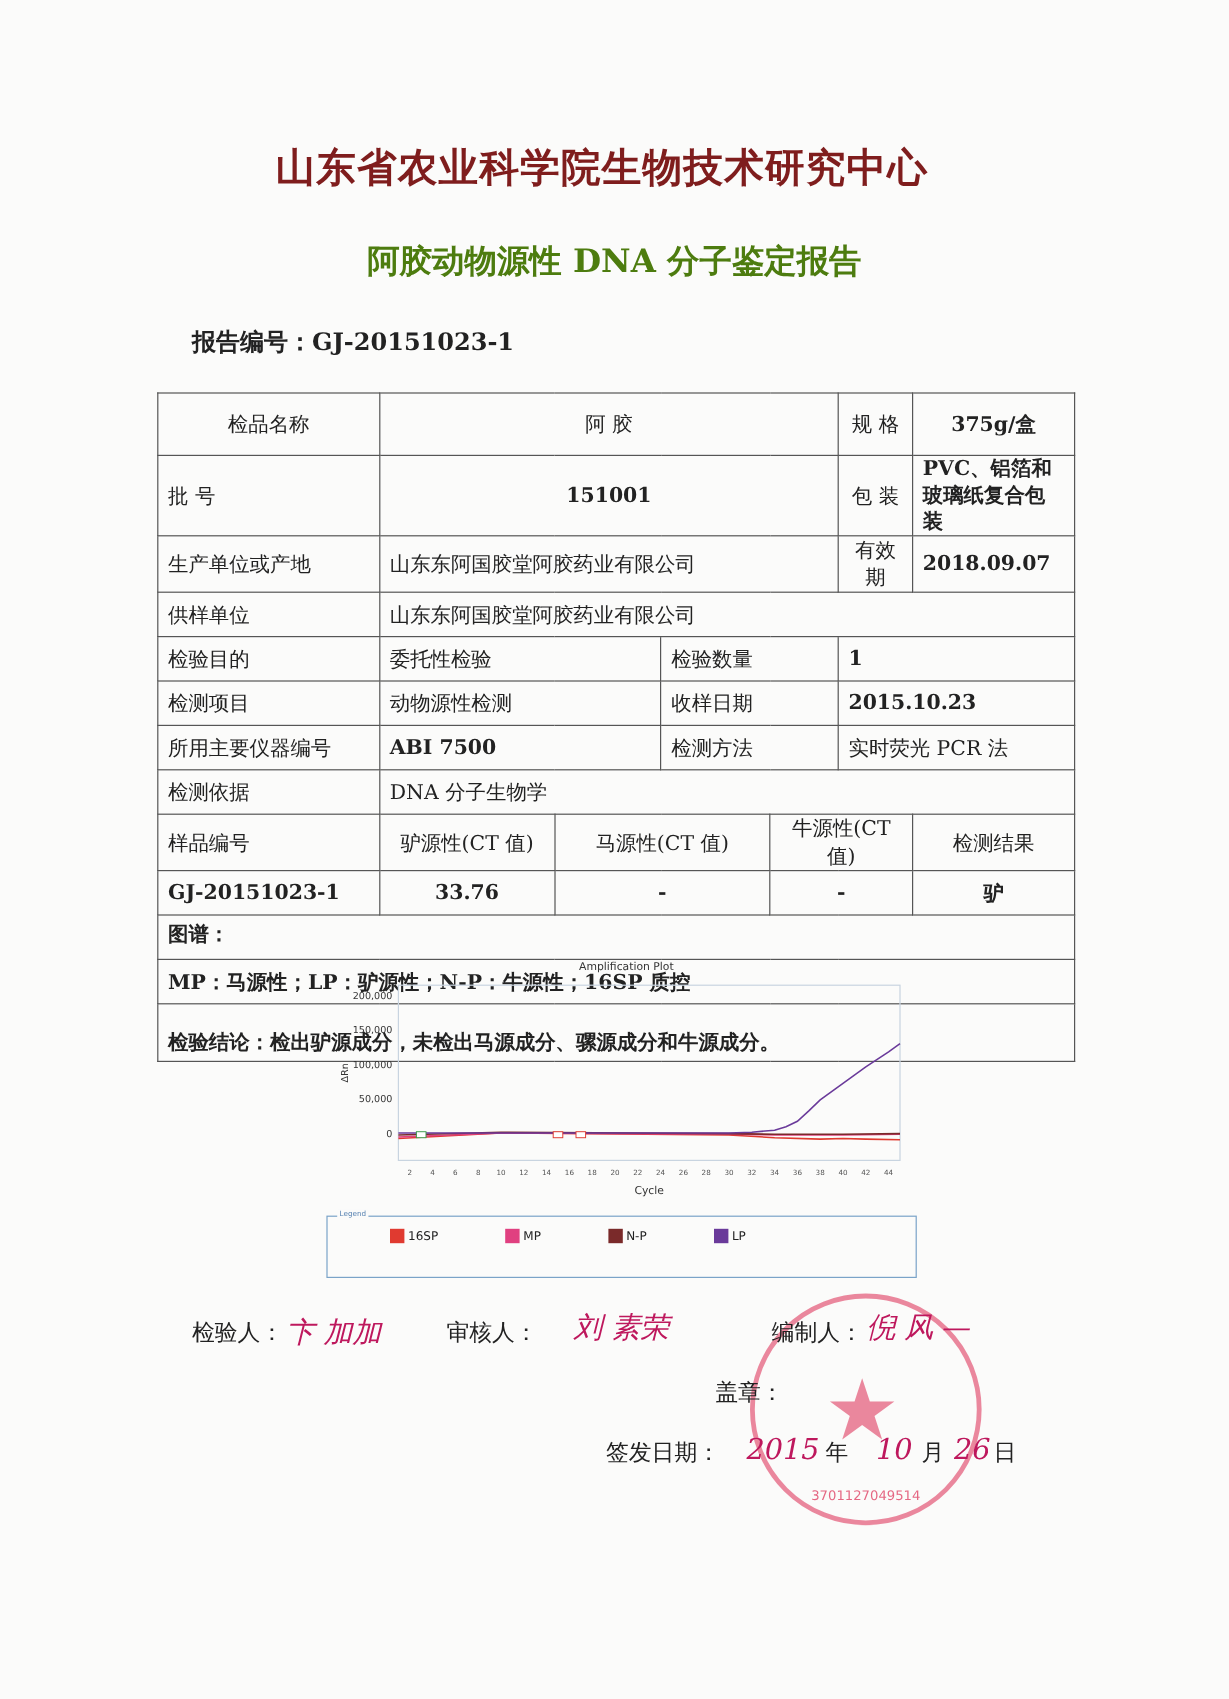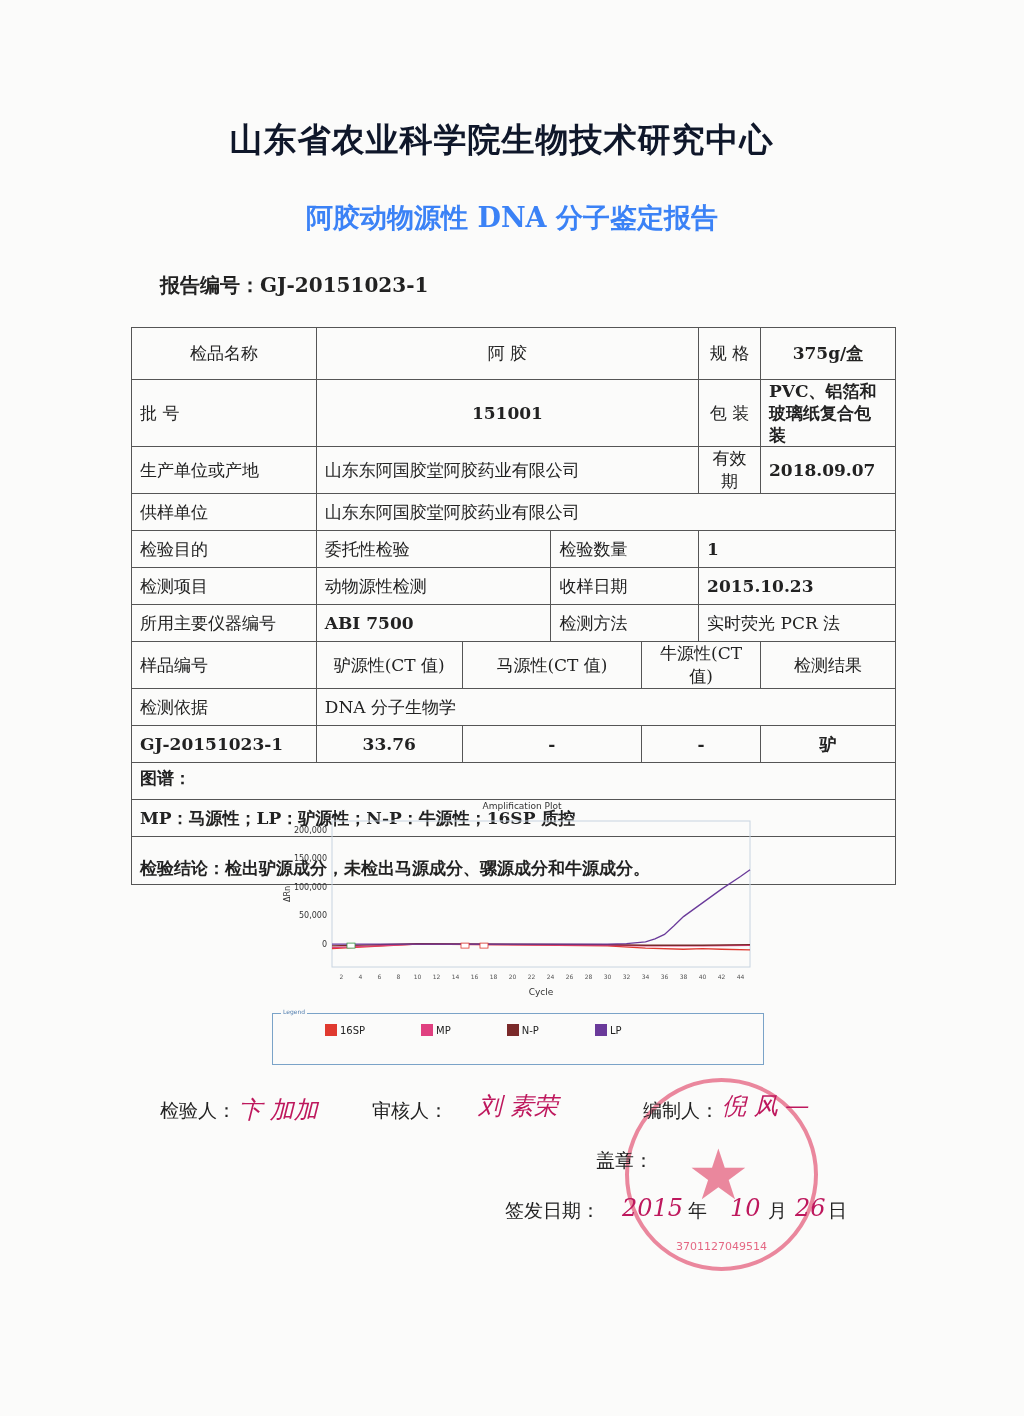--- a/index.html
+++ b/index.html
@@ -1,18 +1,18 @@
 <!DOCTYPE html>
 <html><head>
 <meta charset="utf-8">
 <style>
   html, body { margin:0; padding:0; }
   body { width:1024px; height:1416px; background:#fbfbfa; position:relative; font-family:"DejaVu Serif","Liberation Serif",serif; color:#222; overflow:hidden; }
-  .title1 { position:absolute; top:118px; left:0; width:1003px; text-align:center; font-family:"DejaVu Sans","Liberation Sans",sans-serif; font-weight:bold; font-size:33px; letter-spacing:1px; color:#0f172a; }
-  .title2 { position:absolute; top:200px; left:0; width:1024px; text-align:center; font-size:27px; font-weight:bold; color:#3b82f6; }
+  .title1 { position:absolute; top:118px; left:0; width:1003px; text-align:center; font-family:"DejaVu Sans","Liberation Sans",sans-serif; font-weight:bold; font-size:33px; letter-spacing:1px; color:#7f1d1d; }
+  .title2 { position:absolute; top:200px; left:0; width:1024px; text-align:center; font-size:27px; font-weight:bold; color:#4d7c0f; }
   .report-no { position:absolute; top:272px; left:160px; font-size:20px; font-weight:bold; }
   table.main { position:absolute; top:295px; left:131px; width:765px; border-collapse:collapse; font-size:17px;margin-top:32px; }
   table.main td { border:1.5px solid #555; padding:0 8px; height:36px; vertical-align:middle; }
   .c { text-align:center; }
   .b { font-weight:bold; }
   .chart-cell { height:300px; position:relative; vertical-align:top !important; padding:0 !important; }
   .fig-label { position:absolute; left:8px; top:4px; font-size:17px; font-weight:bold; }
   .chart { position:absolute; left:150px; top:30px; width:480px; height:210px; font-family:"DejaVu Sans","Liberation Sans",sans-serif; }
   .chart-title { position:absolute; top:8px; width:480px; text-align:center; font-size:9px; color:#333; }
   .legend { position:absolute; left:140px; top:250px; width:490px; height:50px; border:1px solid #7aa3c8; font-family:"DejaVu Sans","Liberation Sans",sans-serif; font-size:10px; }
@@ -77,30 +77,30 @@
     <td colspan="2">动物源性检测</td>
     <td colspan="2">收样日期</td>
     <td colspan="2" class="b">2015.10.23</td>
   </tr>
   <tr>
     <td>所用主要仪器编号</td>
     <td colspan="2" class="b">ABI 7500</td>
     <td colspan="2">检测方法</td>
     <td colspan="2">实时荧光 PCR 法</td>
   </tr>
+  <tr>
+    <td>检测依据</td>
+    <td colspan="6">DNA 分子生物学</td>
+  </tr>
   <tr style="height:30px">
     <td>样品编号</td>
     <td class="c">驴源性(CT 值)</td>
     <td class="c" colspan="2">马源性(CT 值)</td>
     <td class="c" colspan="2">牛源性(CT 值)</td>
     <td class="c">检测结果</td>
-  </tr>
-  <tr>
-    <td>检测依据</td>
-    <td colspan="6">DNA 分子生物学</td>
   </tr>
   <tr style="height:34px">
     <td class="b">GJ-20151023-1</td>
     <td class="c b">33.76</td>
     <td class="c b" colspan="2">-</td>
     <td class="c b" colspan="2">-</td>
     <td class="c b">驴</td>
   </tr>
   <tr>
     <td colspan="7" class="chart-cell">

